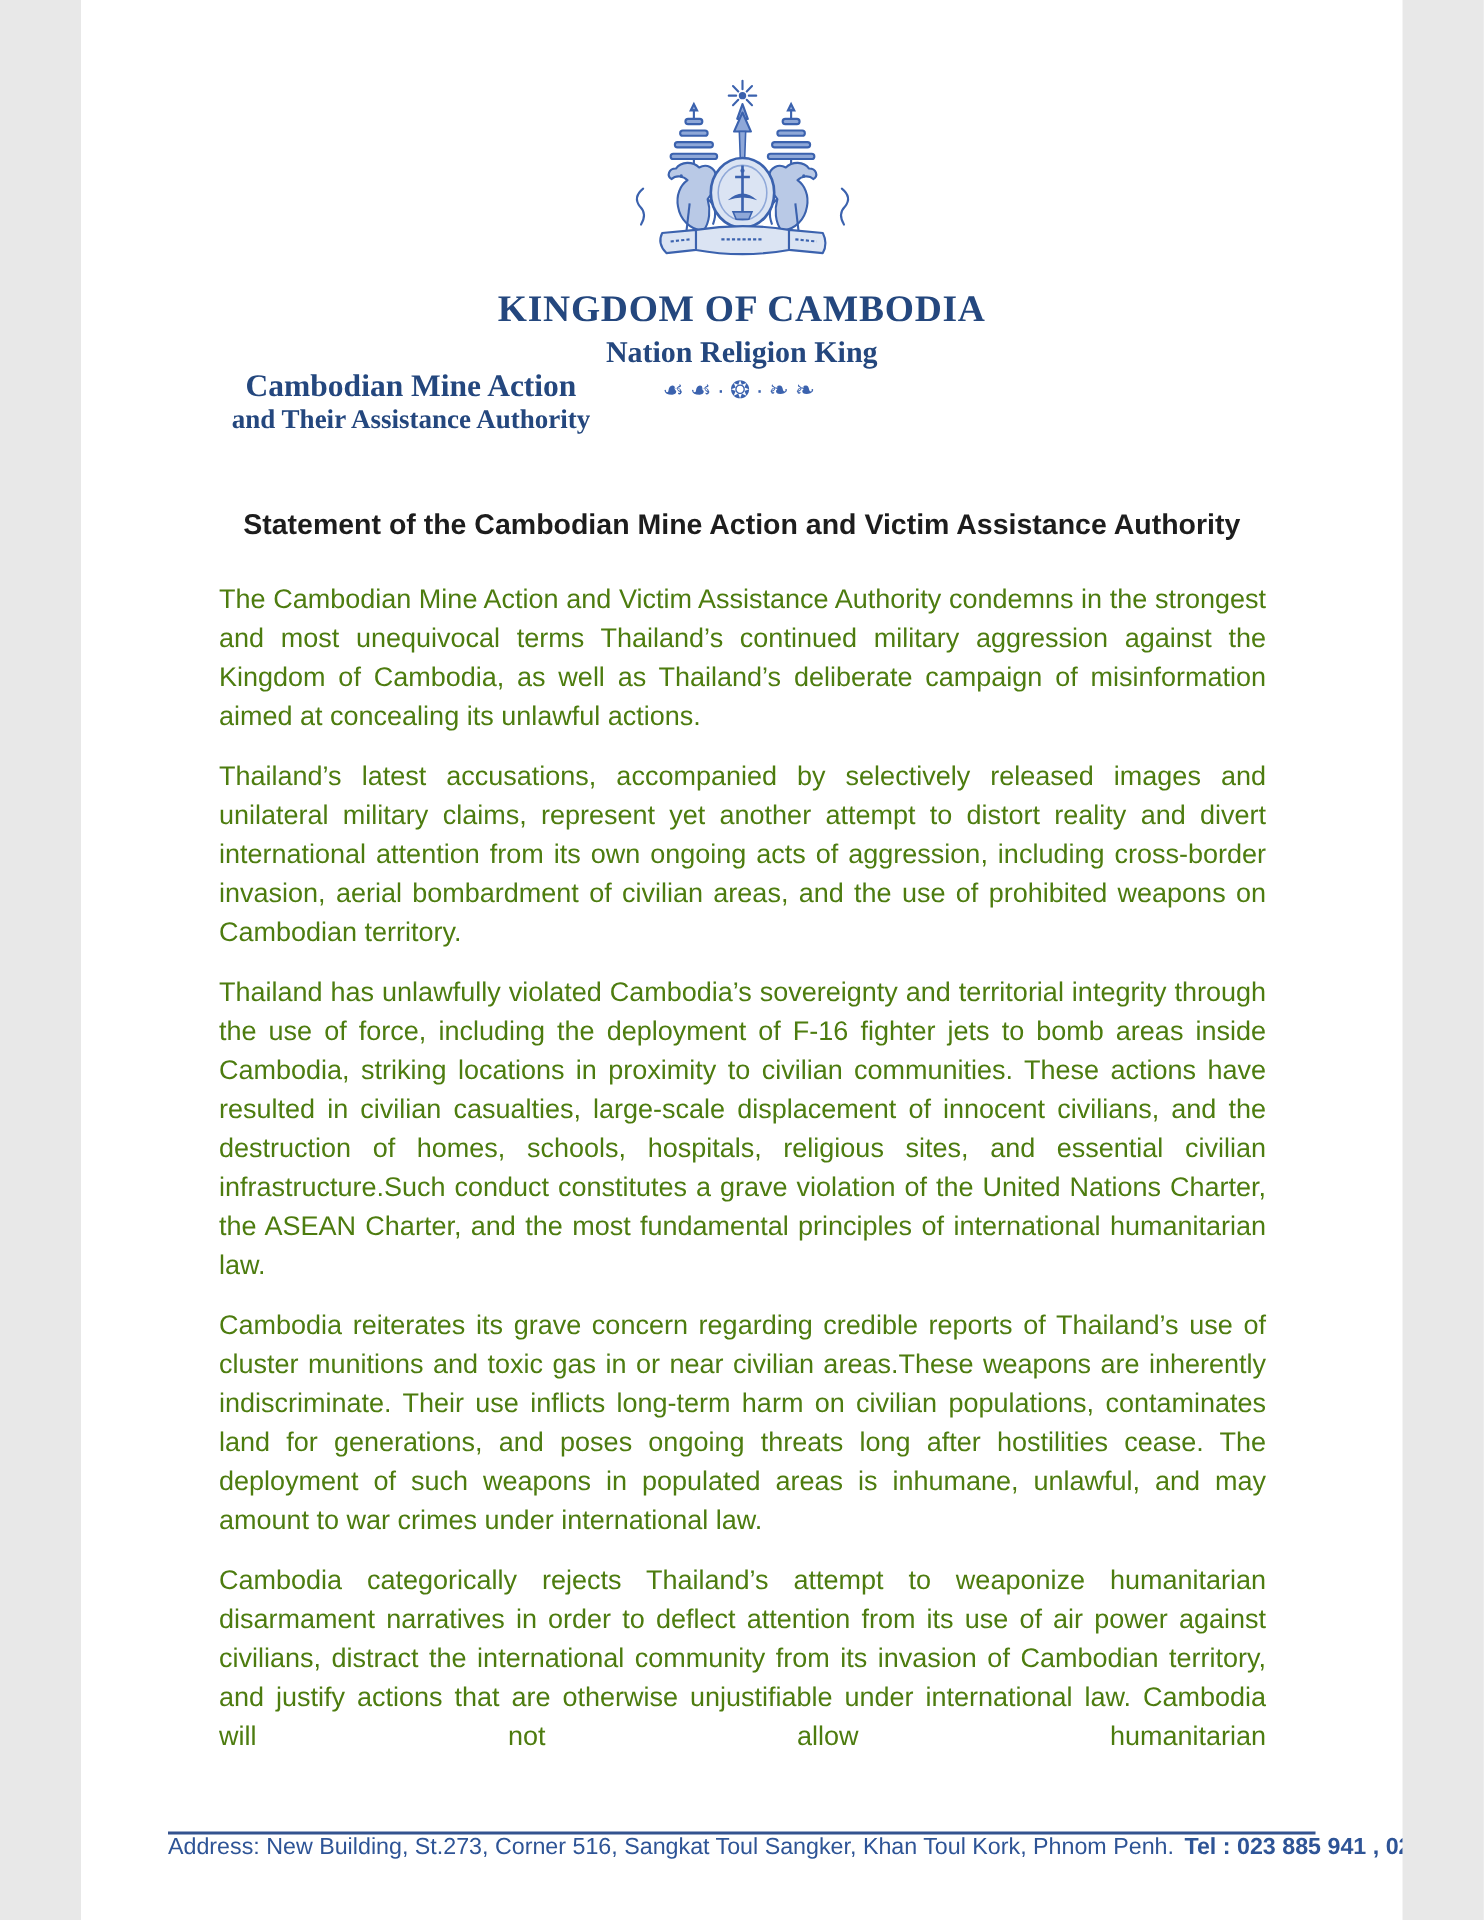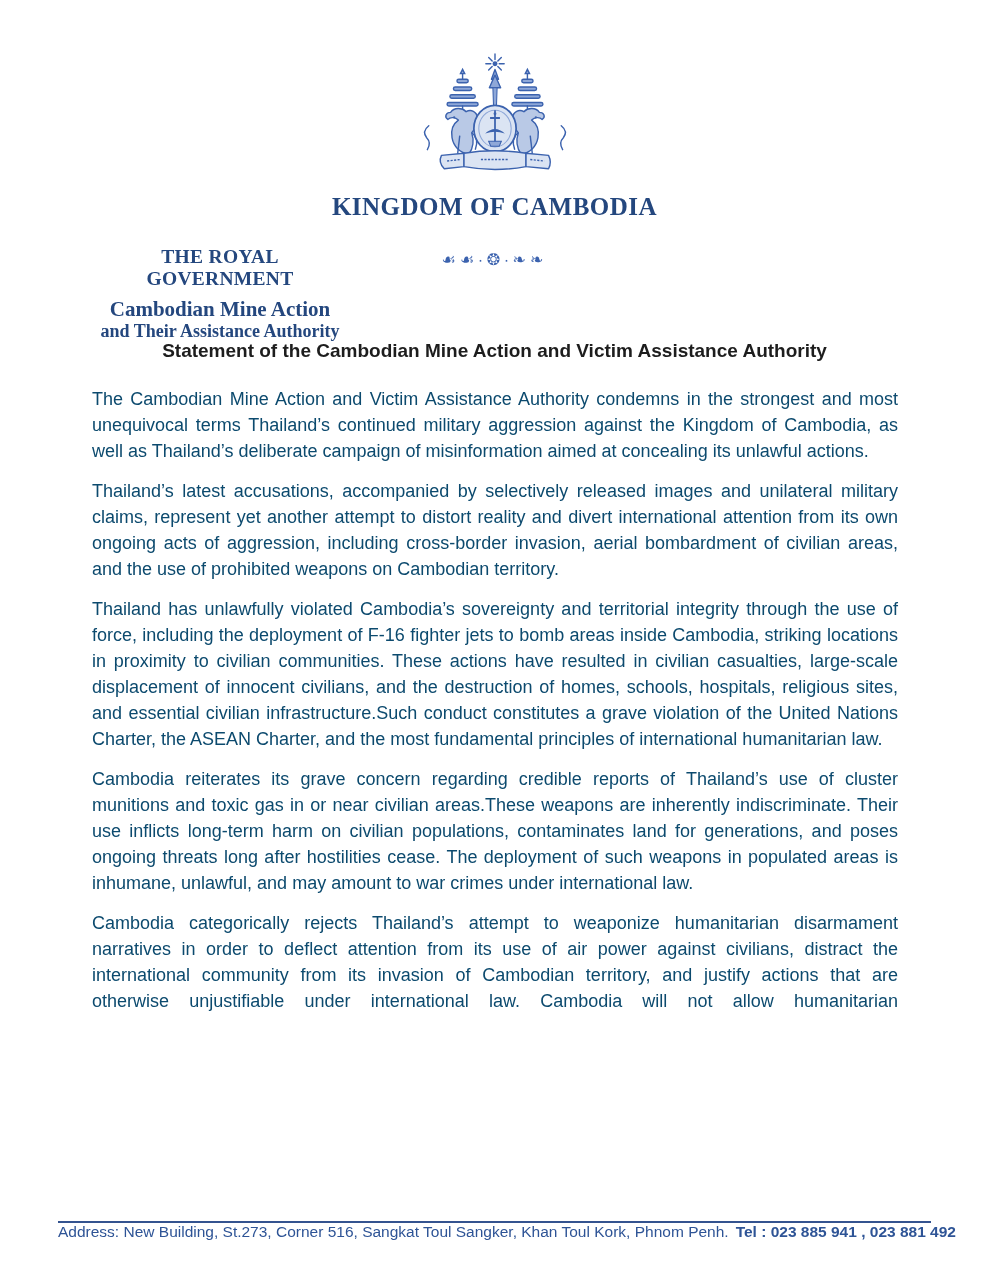--- a/index.html
+++ b/index.html
@@ -1,19 +1,19 @@
 <!DOCTYPE html>
 <html><head>
 <meta charset="utf-8">
 <style>
   * { margin: 0; padding: 0; box-sizing: border-box; }
   html, body { background: #e8e8e8; }
   .page {
     position: relative;
-    width: 989px;
+    width: 881px;
     height: 1280px;
     margin: 0 auto;
     background: #ffffff;
     overflow: hidden;
     font-family: "Liberation Sans", sans-serif;
   }
   
   .header { position: relative; height: 340px; }
   .emblem-wrap {
     position: absolute;
@@ -59,21 +59,21 @@
   
   .doc-title {
     text-align: center;
     font-size: 19px;
     font-weight: bold;
     color: #1d1d1d;
   }
   .body-text {
     margin-top: 24px;
     padding: 0 91px 0 92px;
-    color: #0c4a6e;
+    color: #4d7c0f;
   }
   .body-text p {
     font-size: 18px;
     line-height: 26px;
     text-align: justify;
     margin-bottom: 14px;
   }
   .body-text p.cut-off { text-align-last: justify; margin-bottom: 1px; }
   
   .footer {
@@ -151,24 +151,24 @@
         <path d="M34 148 L66 145 L66 164 L38 167 Q29 158 34 148 Z" fill="#DBE4F3" stroke="#3B62AE" stroke-width="2" stroke-linejoin="round"></path>
         <path d="M66 145 Q110 138 154 145 L154 164 Q110 172 66 164 Z" fill="#DBE4F3" stroke="#3B62AE" stroke-width="2" stroke-linejoin="round"></path>
         <path d="M154 145 L186 148 Q191 158 186 167 L154 164 Z" fill="#DBE4F3" stroke="#3B62AE" stroke-width="2" stroke-linejoin="round"></path>
         <line x1="42" y1="156" x2="60" y2="154" stroke="#3B62AE" stroke-width="2" stroke-dasharray="3 2"></line>
         <line x1="90" y1="154" x2="130" y2="154" stroke="#3B62AE" stroke-width="2" stroke-dasharray="3 2"></line>
         <line x1="160" y1="154" x2="180" y2="156" stroke="#3B62AE" stroke-width="2" stroke-dasharray="3 2"></line>
       </svg>
     </div>
 
     <div class="kingdom-title">KINGDOM OF CAMBODIA</div>
+    <div class="motto">Nation Religion King</div>
     <div class="ornament">☙☙∙❂∙❧❧</div>
 
     <div class="gov-block">
-      <div class="gov-line1">THE ROYAL GOVERNMENT</div>
       <div class="gov-line2">Cambodian Mine Action</div>
       <div class="gov-line3">and Their Assistance Authority</div>
     </div>
   </div>
 
   <div class="doc-title">Statement of the Cambodian Mine Action and Victim Assistance Authority</div>
 
   <div class="body-text">
     <p>The Cambodian Mine Action and Victim Assistance Authority condemns in the strongest and most unequivocal terms Thailand’s continued military aggression against the Kingdom of Cambodia, as well as Thailand’s deliberate campaign of misinformation aimed at concealing its unlawful actions.</p>
     <p>Thailand’s latest accusations, accompanied by selectively released images and unilateral military claims, represent yet another attempt to distort reality and divert international attention from its own ongoing acts of aggression, including cross-border invasion, aerial bombardment of civilian areas, and the use of prohibited weapons on Cambodian territory.</p>

